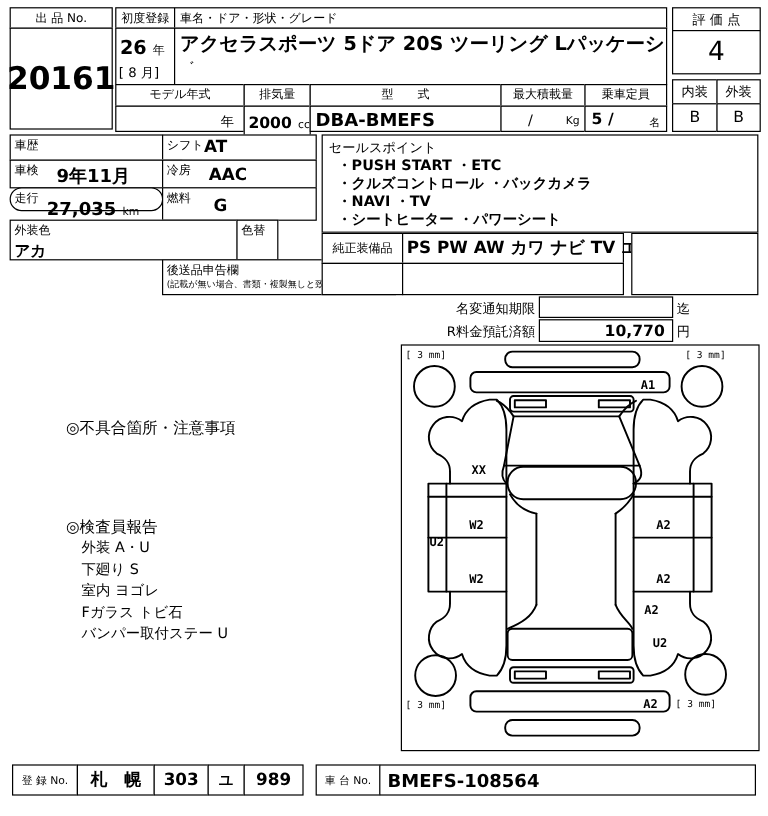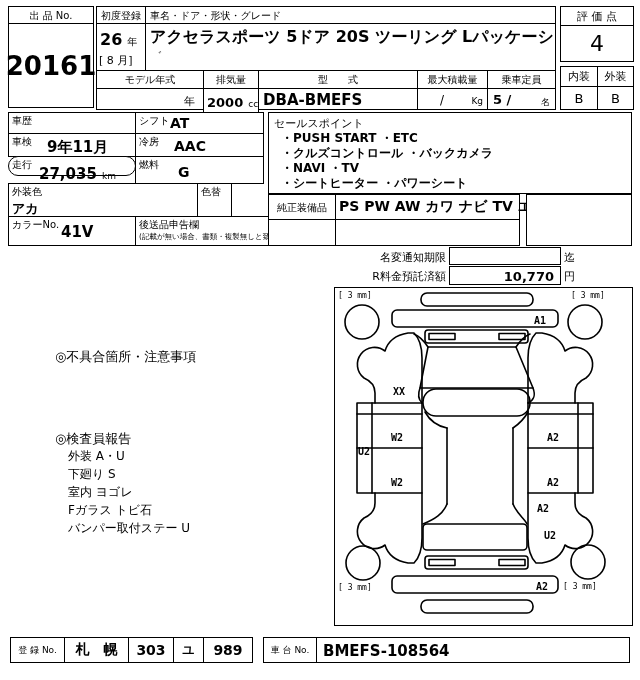--- a/index.html
+++ b/index.html
@@ -129,24 +129,20 @@
     </div>
 
   <div class="cell" style="left:8px;top:183px;width:190px;height:34px;">
       <span class="corner-lbl">外装色</span>
       <span class="b" style="position:absolute;left:3px;top:16px;font-size:13px;">アカ</span>
     </div>
   <div class="cell" style="left:197px;top:183px;width:35px;height:34px;">
       <span class="corner-lbl">色替</span>
     </div>
 
-  <div class="cell" style="left:8px;top:216px;width:128px;height:30px;">
-      <span class="corner-lbl">カラーNo.</span>
-      <span class="b" style="position:absolute;left:52px;top:6px;font-size:15px;">41V</span>
-    </div>
   <div class="cell" style="left:135px;top:216px;width:195px;height:30px;">
     <span class="corner-lbl">後送品申告欄</span>
     <span style="position:absolute;left:3px;top:15px;font-size:7.5px;white-space:nowrap;">(記載が無い場合、書類・複製無しと致します)</span>
   </div>
 
   <div class="box" style="left:268px;top:112px;width:364px;height:82px;">
     <div style="position:absolute;left:5px;top:3px;font-size:11px;">セールスポイント</div>
     <div class="b nowrap" style="position:absolute;left:12px;top:17px;font-size:12px;">・PUSH START  ・ETC</div>
     <div class="b nowrap" style="position:absolute;left:12px;top:32px;font-size:12px;">・クルズコントロール  ・バックカメラ</div>
     <div class="b nowrap" style="position:absolute;left:12px;top:47px;font-size:12px;">・NAVI  ・TV</div>

